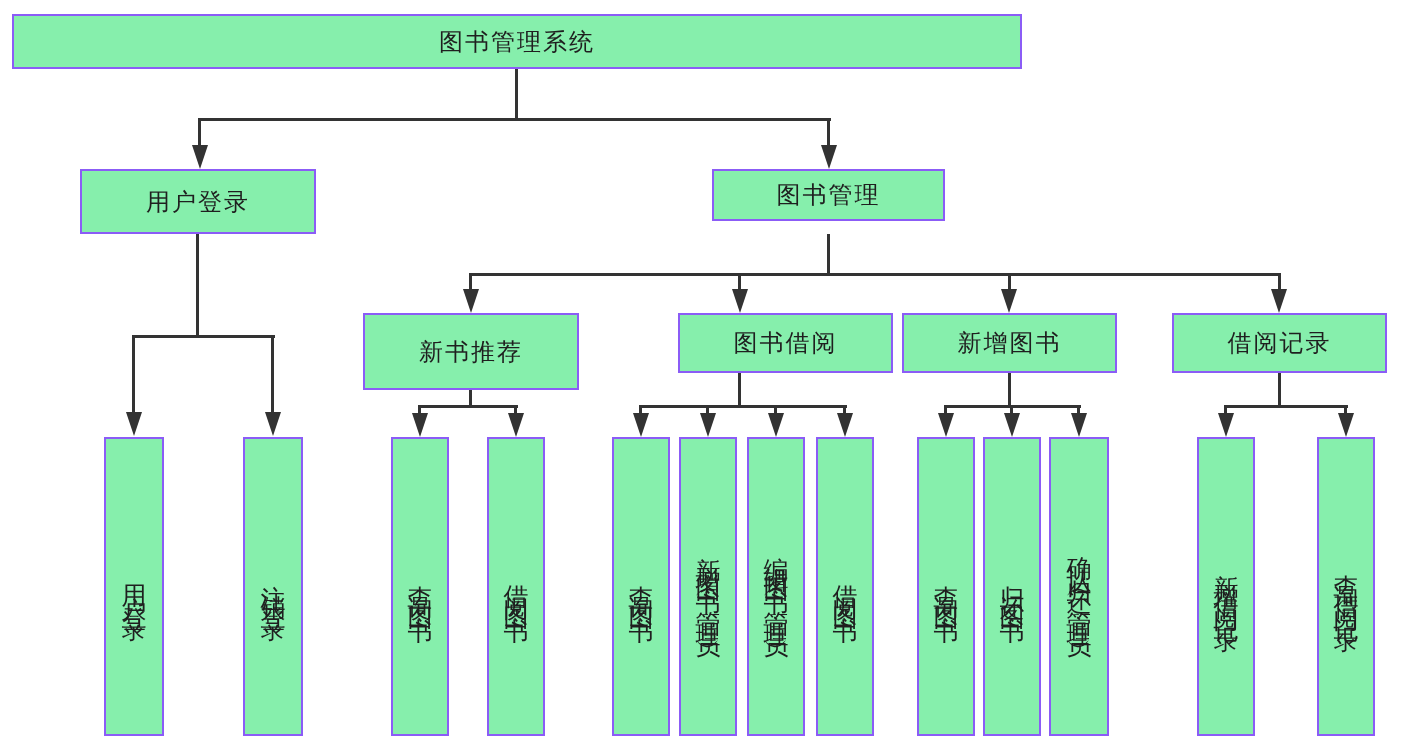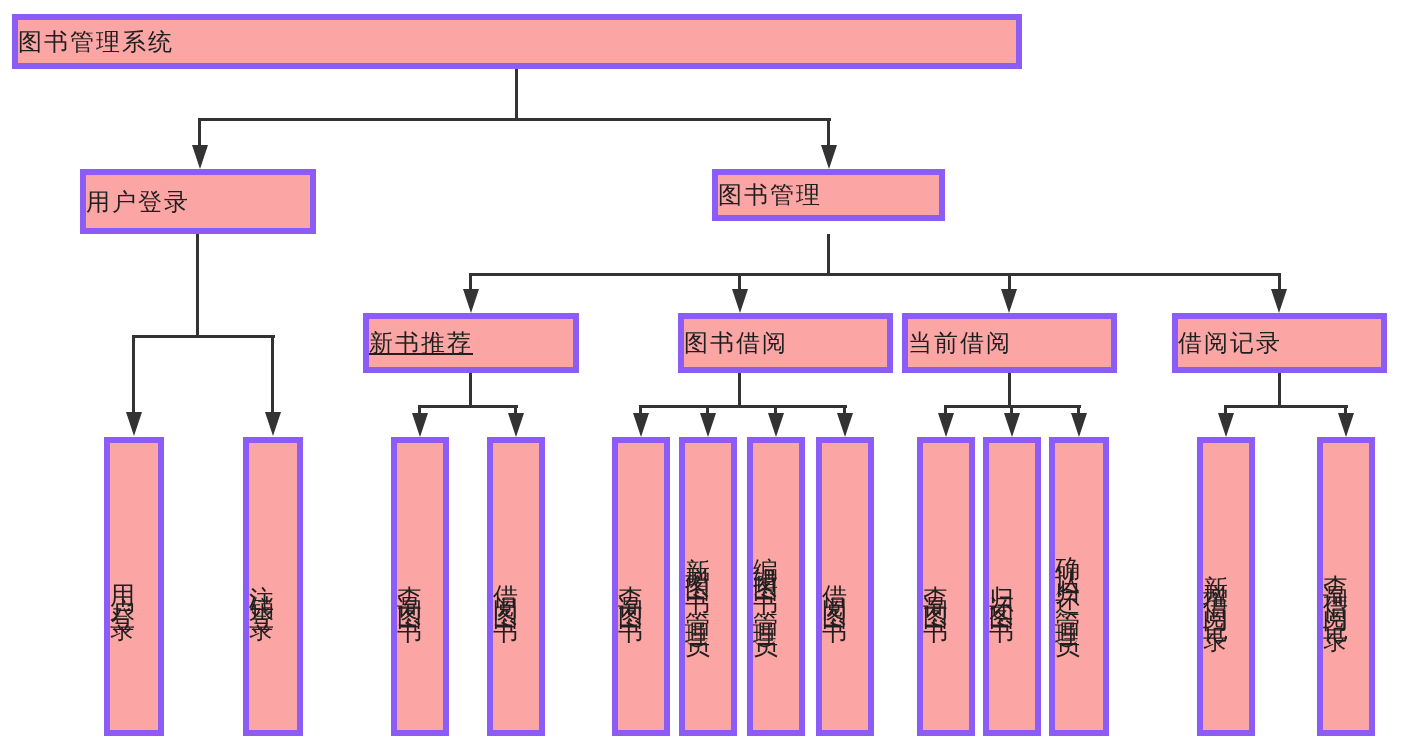--- a/index.html
+++ b/index.html
@@ -1,22 +1,22 @@
 <!DOCTYPE html>
 <html><head>
 <meta charset="utf-8">
 <style>
   html,body{margin:0;padding:0;background:#ffffff;}
   .canvas{
     position:relative;width:1405px;height:747px;background:#ffffff;overflow:hidden;
     font-family:"Liberation Sans","DejaVu Sans",sans-serif;color:#1f1f1f;
   }
   .node{
-    position:absolute;box-sizing:border-box;border:6px solid #8b5cf6;background:#fca5a5;
-    display:flex;align-items:center;
+    position:absolute;box-sizing:border-box;border:2px solid #8b5cf6;background:#86efac;
+    display:flex;align-items:center;justify-content:center;
   }
   .node .hlabel{font-size:24px;letter-spacing:2px;white-space:nowrap;}
   .node .vlabel{
     writing-mode:vertical-rl;text-orientation:mixed;
     font-size:25px;letter-spacing:11px;line-height:1;white-space:nowrap;
   }
   .ln{position:absolute;background:#333333;}
   .ah{
     position:absolute;width:0;height:0;
     border-left:8px solid transparent;border-right:8px solid transparent;
@@ -95,28 +95,28 @@
     <span class="hlabel">图书管理系统</span>
   </div>
 
   <div class="node" style="left:80px;top:169px;width:236px;height:65px;">
     <span class="hlabel">用户登录</span>
   </div>
   <div class="node" style="left:712px;top:169px;width:233px;height:52px;">
     <span class="hlabel">图书管理</span>
   </div>
 
-  <div class="node" style="left:363px;top:313px;width:216px;height:60px;text-decoration:underline;">
+  <div class="node" style="left:363px;top:313px;width:216px;height:77px;">
     <span class="hlabel">新书推荐</span>
   </div>
   <div class="node" style="left:633px;top:313px;width:215px;height:60px;margin-left:45px;">
     <span class="hlabel">图书借阅</span>
   </div>
   <div class="node" style="left:902px;top:313px;width:215px;height:60px;">
-    <span class="hlabel">当前借阅</span>
+    <span class="hlabel">新增图书</span>
   </div>
   <div class="node" style="left:1172px;top:313px;width:215px;height:60px;">
     <span class="hlabel">借阅记录</span>
   </div>
 
   <div class="node" style="left:104px;top:437px;width:60px;height:299px;">
     <span class="vlabel">用户登录</span>
   </div>
   <div class="node" style="left:243px;top:437px;width:60px;height:299px;">
     <span class="vlabel">注销登录</span>

